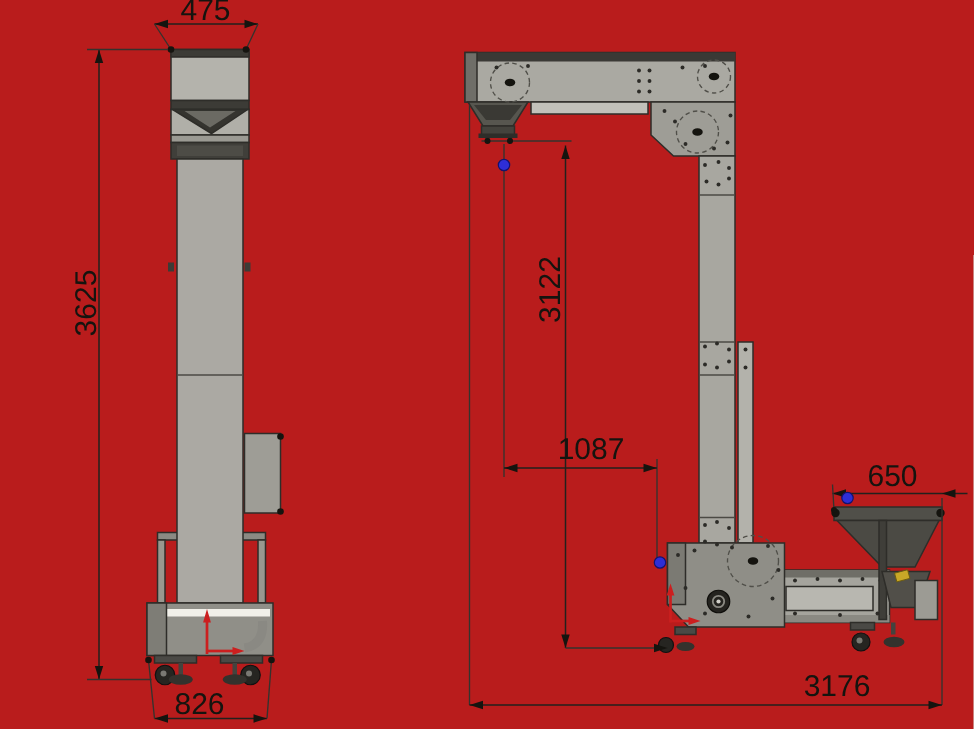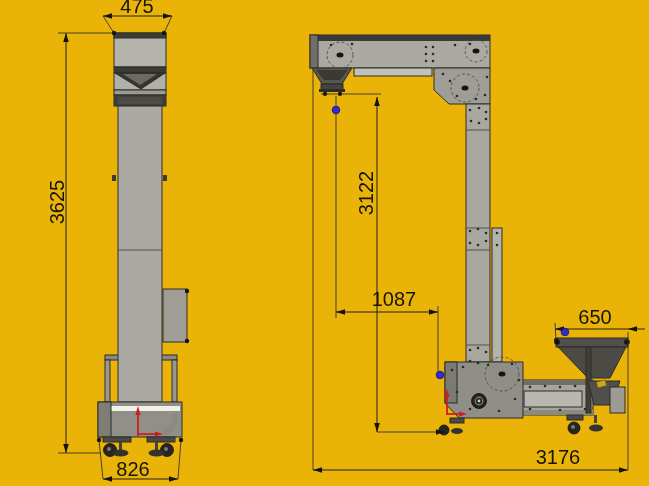--- a/index.html
+++ b/index.html
@@ -1,19 +1,19 @@
 <!DOCTYPE html>
 <html><head>
 <meta charset="utf-8">
 <style>
   html,body{margin:0;padding:0;background:#d8d8d0;}
   .stage{
     position:relative;
     width:649px;height:486px;
-    background:#eab308;
+    background:#b91c1c;
     overflow:hidden;
     font-family:"Liberation Sans", sans-serif;
   }
   svg{position:absolute;left:0;top:0;display:block;}
   text{
     font-family:"Liberation Sans", sans-serif;
     font-size:20px;
     fill:#15140f;
   }
   .dimline{stroke:#22211d;stroke-width:1;fill:none;}

